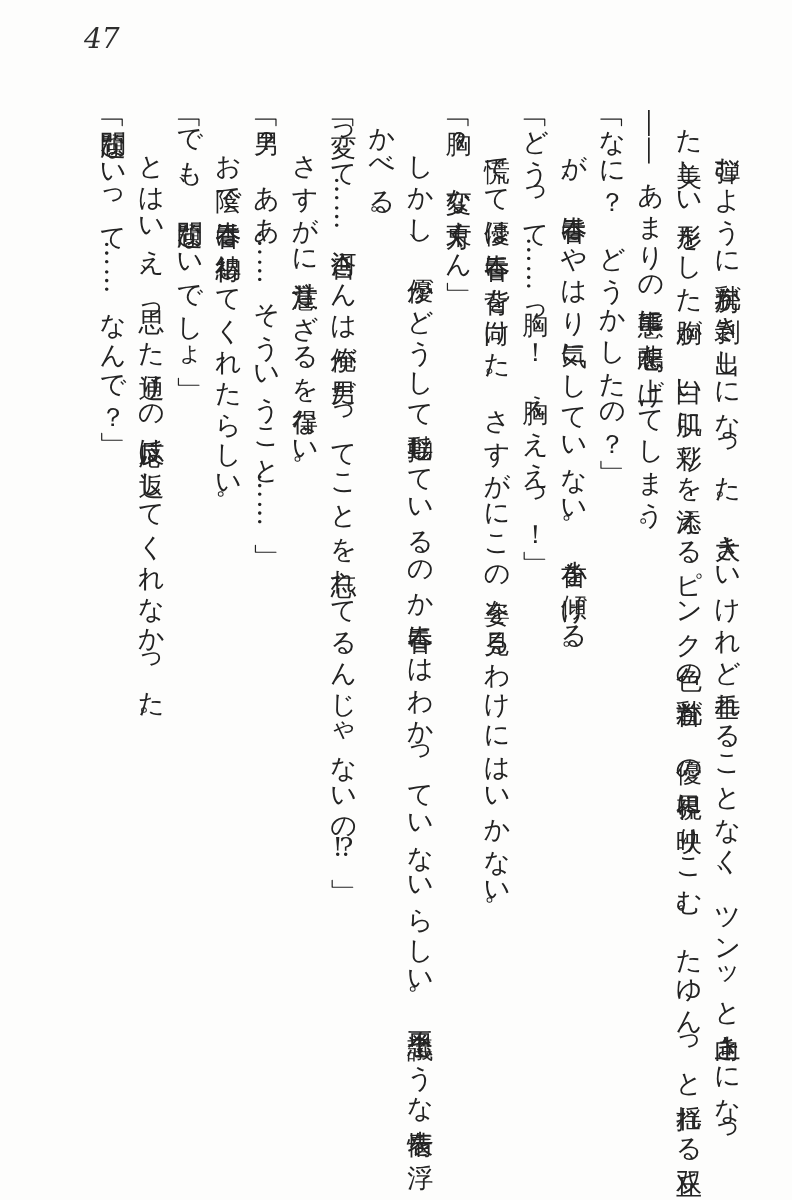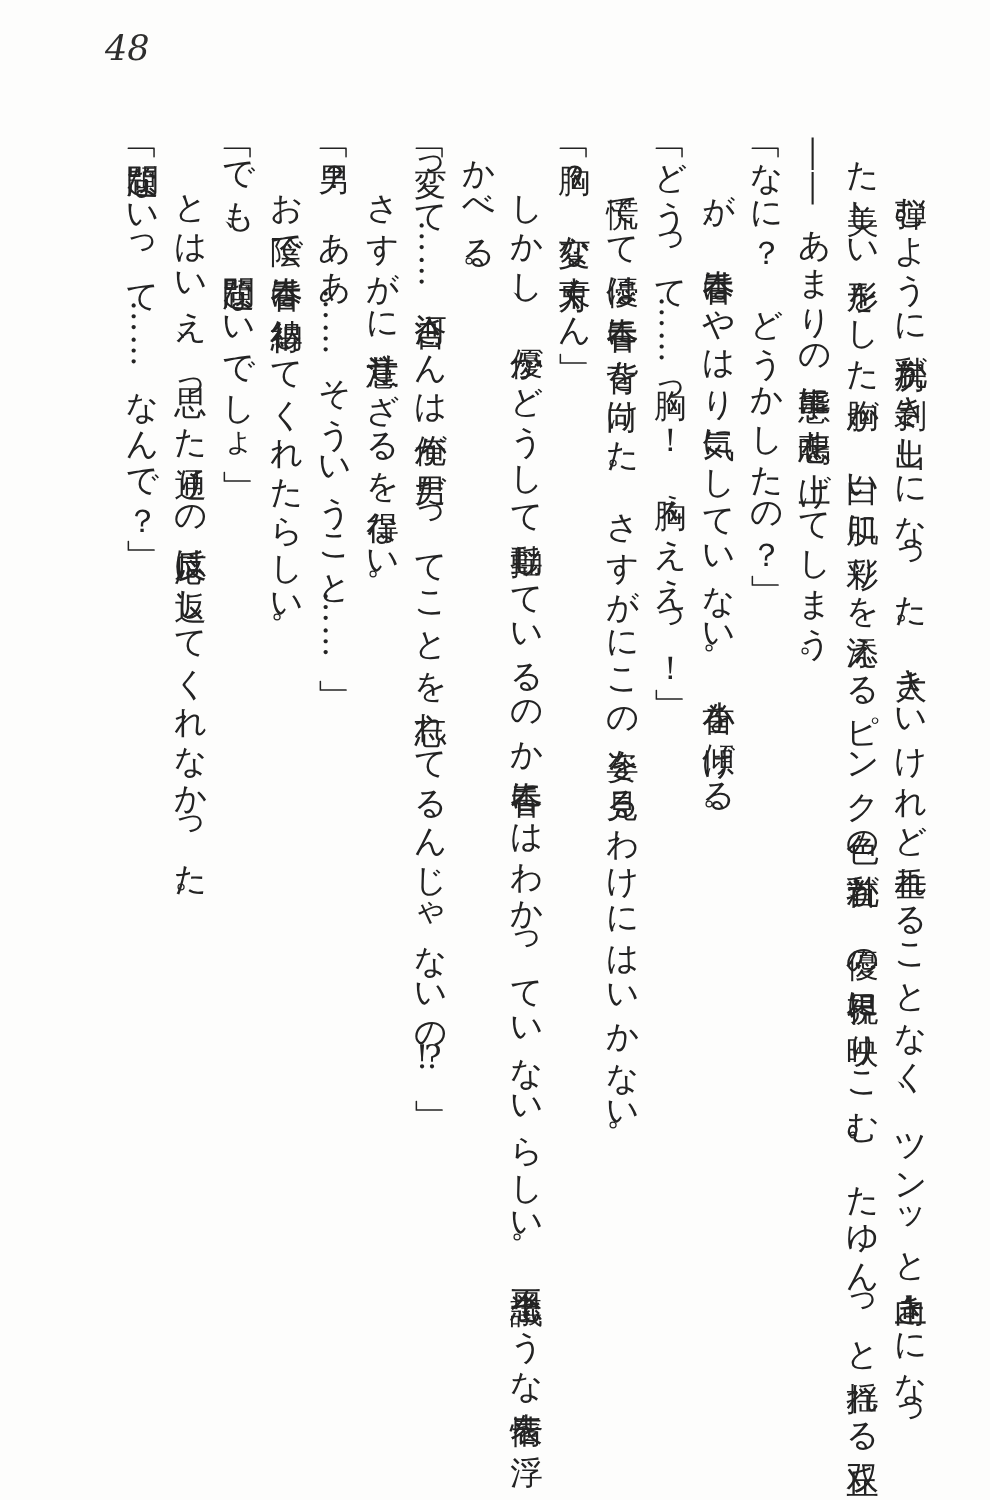--- a/index.html
+++ b/index.html
@@ -41,21 +41,21 @@
     margin: 0;
     padding: 0;
     text-align: start;
   }
 </style>
 </head>
 <body style="background: rgb(253, 253, 252);">
 
 <div class="page">
 
-  <div class="page-number" style="color: rgb(46, 46, 46);">48</div>
+  <div class="page-number" style="color: rgb(46, 46, 46);">47</div>
 
   <div class="text-block" style="color: rgb(35, 35, 35);">
     <p>　弾むように乳房が剝き出しになった。大きいけれど垂れることなく、ツンッと上向きになった美しい形をした胸が、白い肌に彩りを添えるピンク色の乳首が、優の視界に映りこむ。たゆんっと揺れる双丘――あまりの事態に悲鳴を上げてしまう。</p>
     <p>「なに？　どうかしたの？」</p>
     <p>　が、春香はやはり気にしていない。小首を傾げる。</p>
     <p>「どうって……胸っ！　胸ぇええっ！」</p>
     <p>　慌てて優は春香に背を向けた。さすがにこの姿を見るわけにはいかない。</p>
     <p>「胸？　変な東方くん」</p>
     <p>　しかし、優がどうして動揺しているのか春香にはわかっていないらしい。不思議そうな表情を浮かべる。</p>
     <p>「変って……河合さんは俺が男だってことを忘れてるんじゃないの⁉」</p>

